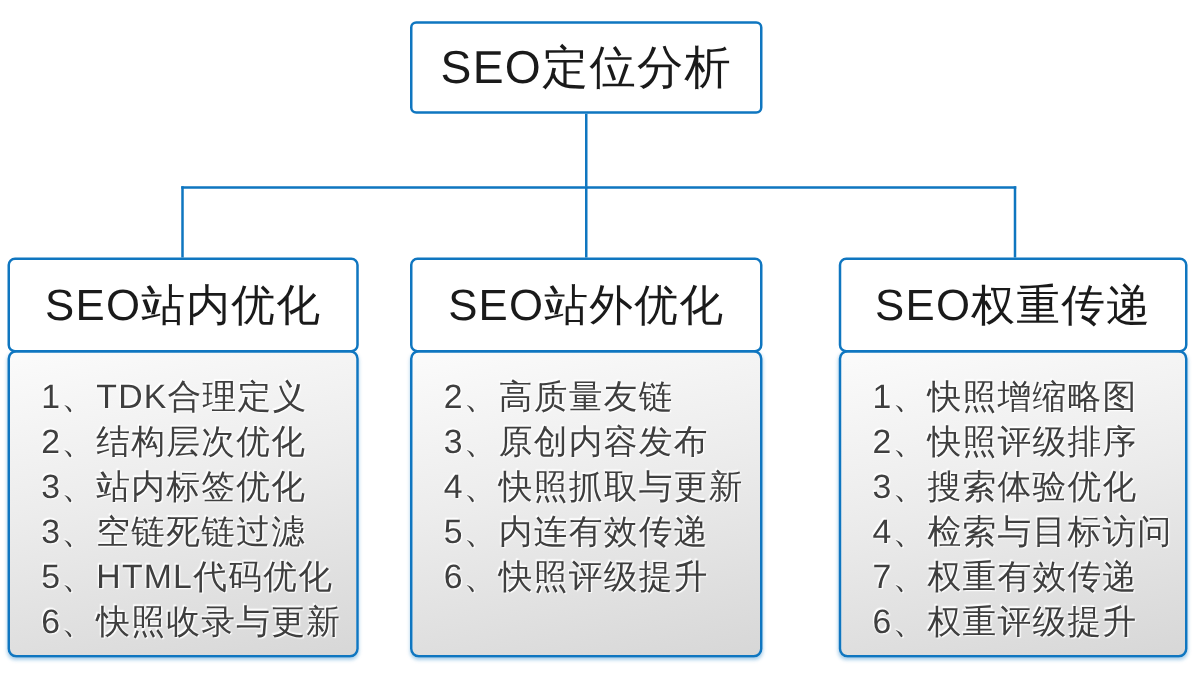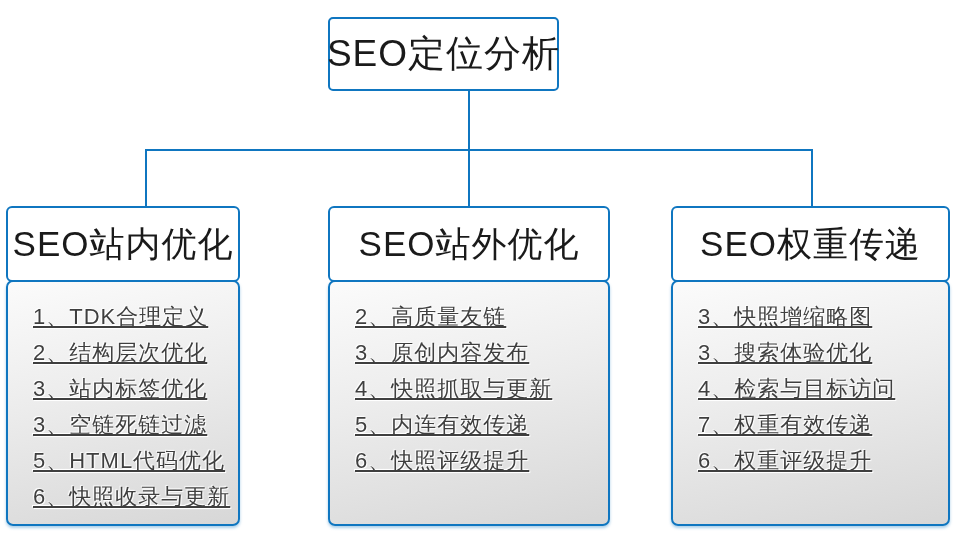--- a/index.html
+++ b/index.html
@@ -12,31 +12,31 @@
   *{margin:0;padding:0;box-sizing:border-box;}
   html,body{width:960px;height:550px;background:#ffffff;overflow:hidden;}
   body{font-family:"Liberation Sans","DejaVu Sans",sans-serif;position:relative;}
   .canvas{position:absolute;left:0;top:0;width:960px;height:550px;background:#ffffff;}
 
   
   .line{position:absolute;background:var(--accent);}
 
   
   .root-box{
-    position:absolute;left:328px;top:17px;width:231px;height:74px;
+    position:absolute;left:328px;top:17px;width:282px;height:74px;
     background:#ffffff;border:2px solid var(--accent);border-radius:5px;
     display:flex;align-items:center;justify-content:center;
   }
   .root-box span{
     font-size:37px;color:var(--title-text);letter-spacing:1px;white-space:nowrap;
   }
 
   
   .column{position:absolute;top:206px;}
-  .col-0{left:6px;width:234px;}
+  .col-0{left:6px;width:281px;}
   .col-1{left:328px;width:282px;}
   .col-2{left:671px;width:279px;}
 
   .header-box{
     position:relative;width:100%;height:76px;
     background:#ffffff;border:2px solid var(--accent);border-radius:6px;
     display:flex;align-items:center;justify-content:center;
     z-index:2;
   }
   .header-box span{
@@ -45,24 +45,23 @@
 
   .panel{
     position:relative;width:100%;height:246px;margin-top:-2px;
     background:linear-gradient(168deg,var(--panel-top) 0%,#ececec 45%,var(--panel-bottom) 100%);
     border:2px solid var(--accent);border-radius:7px;
     box-shadow:0 2px 3px rgba(15,118,192,0.35);
     padding:17px 10px 0 25px;
     z-index:1;
   }
   .list-item{
-    font-size:22px;line-height:36px;color:var(--list-text);
+    font-size:27px;line-height:36px;color:var(--list-text);
     letter-spacing:1px;white-space:nowrap;
     text-shadow:1px 1px 1px #ffffff, -1px -1px 1px #ffffff, 0 0 2px #ffffff;
-    text-decoration:underline;
   }
 </style>
 </head>
 <body>
 
 <div class="canvas">
 
   <div class="root-box">
     <span>SEO定位分析</span>
   </div>
@@ -98,21 +97,22 @@
       <div class="list-item">5、内连有效传递</div>
       <div class="list-item">6、快照评级提升</div>
     </div>
   </div>
 
   <div class="column col-2">
     <div class="header-box">
       <span>SEO权重传递</span>
     </div>
     <div class="panel">
-      <div class="list-item">3、快照增缩略图</div>
+      <div class="list-item">1、快照增缩略图</div>
+      <div class="list-item">2、快照评级排序</div>
       <div class="list-item">3、搜索体验优化</div>
       <div class="list-item">4、检索与目标访问</div>
       <div class="list-item">7、权重有效传递</div>
       <div class="list-item">6、权重评级提升</div>
     </div>
   </div>
 
 </div>
 
 </body></html>

